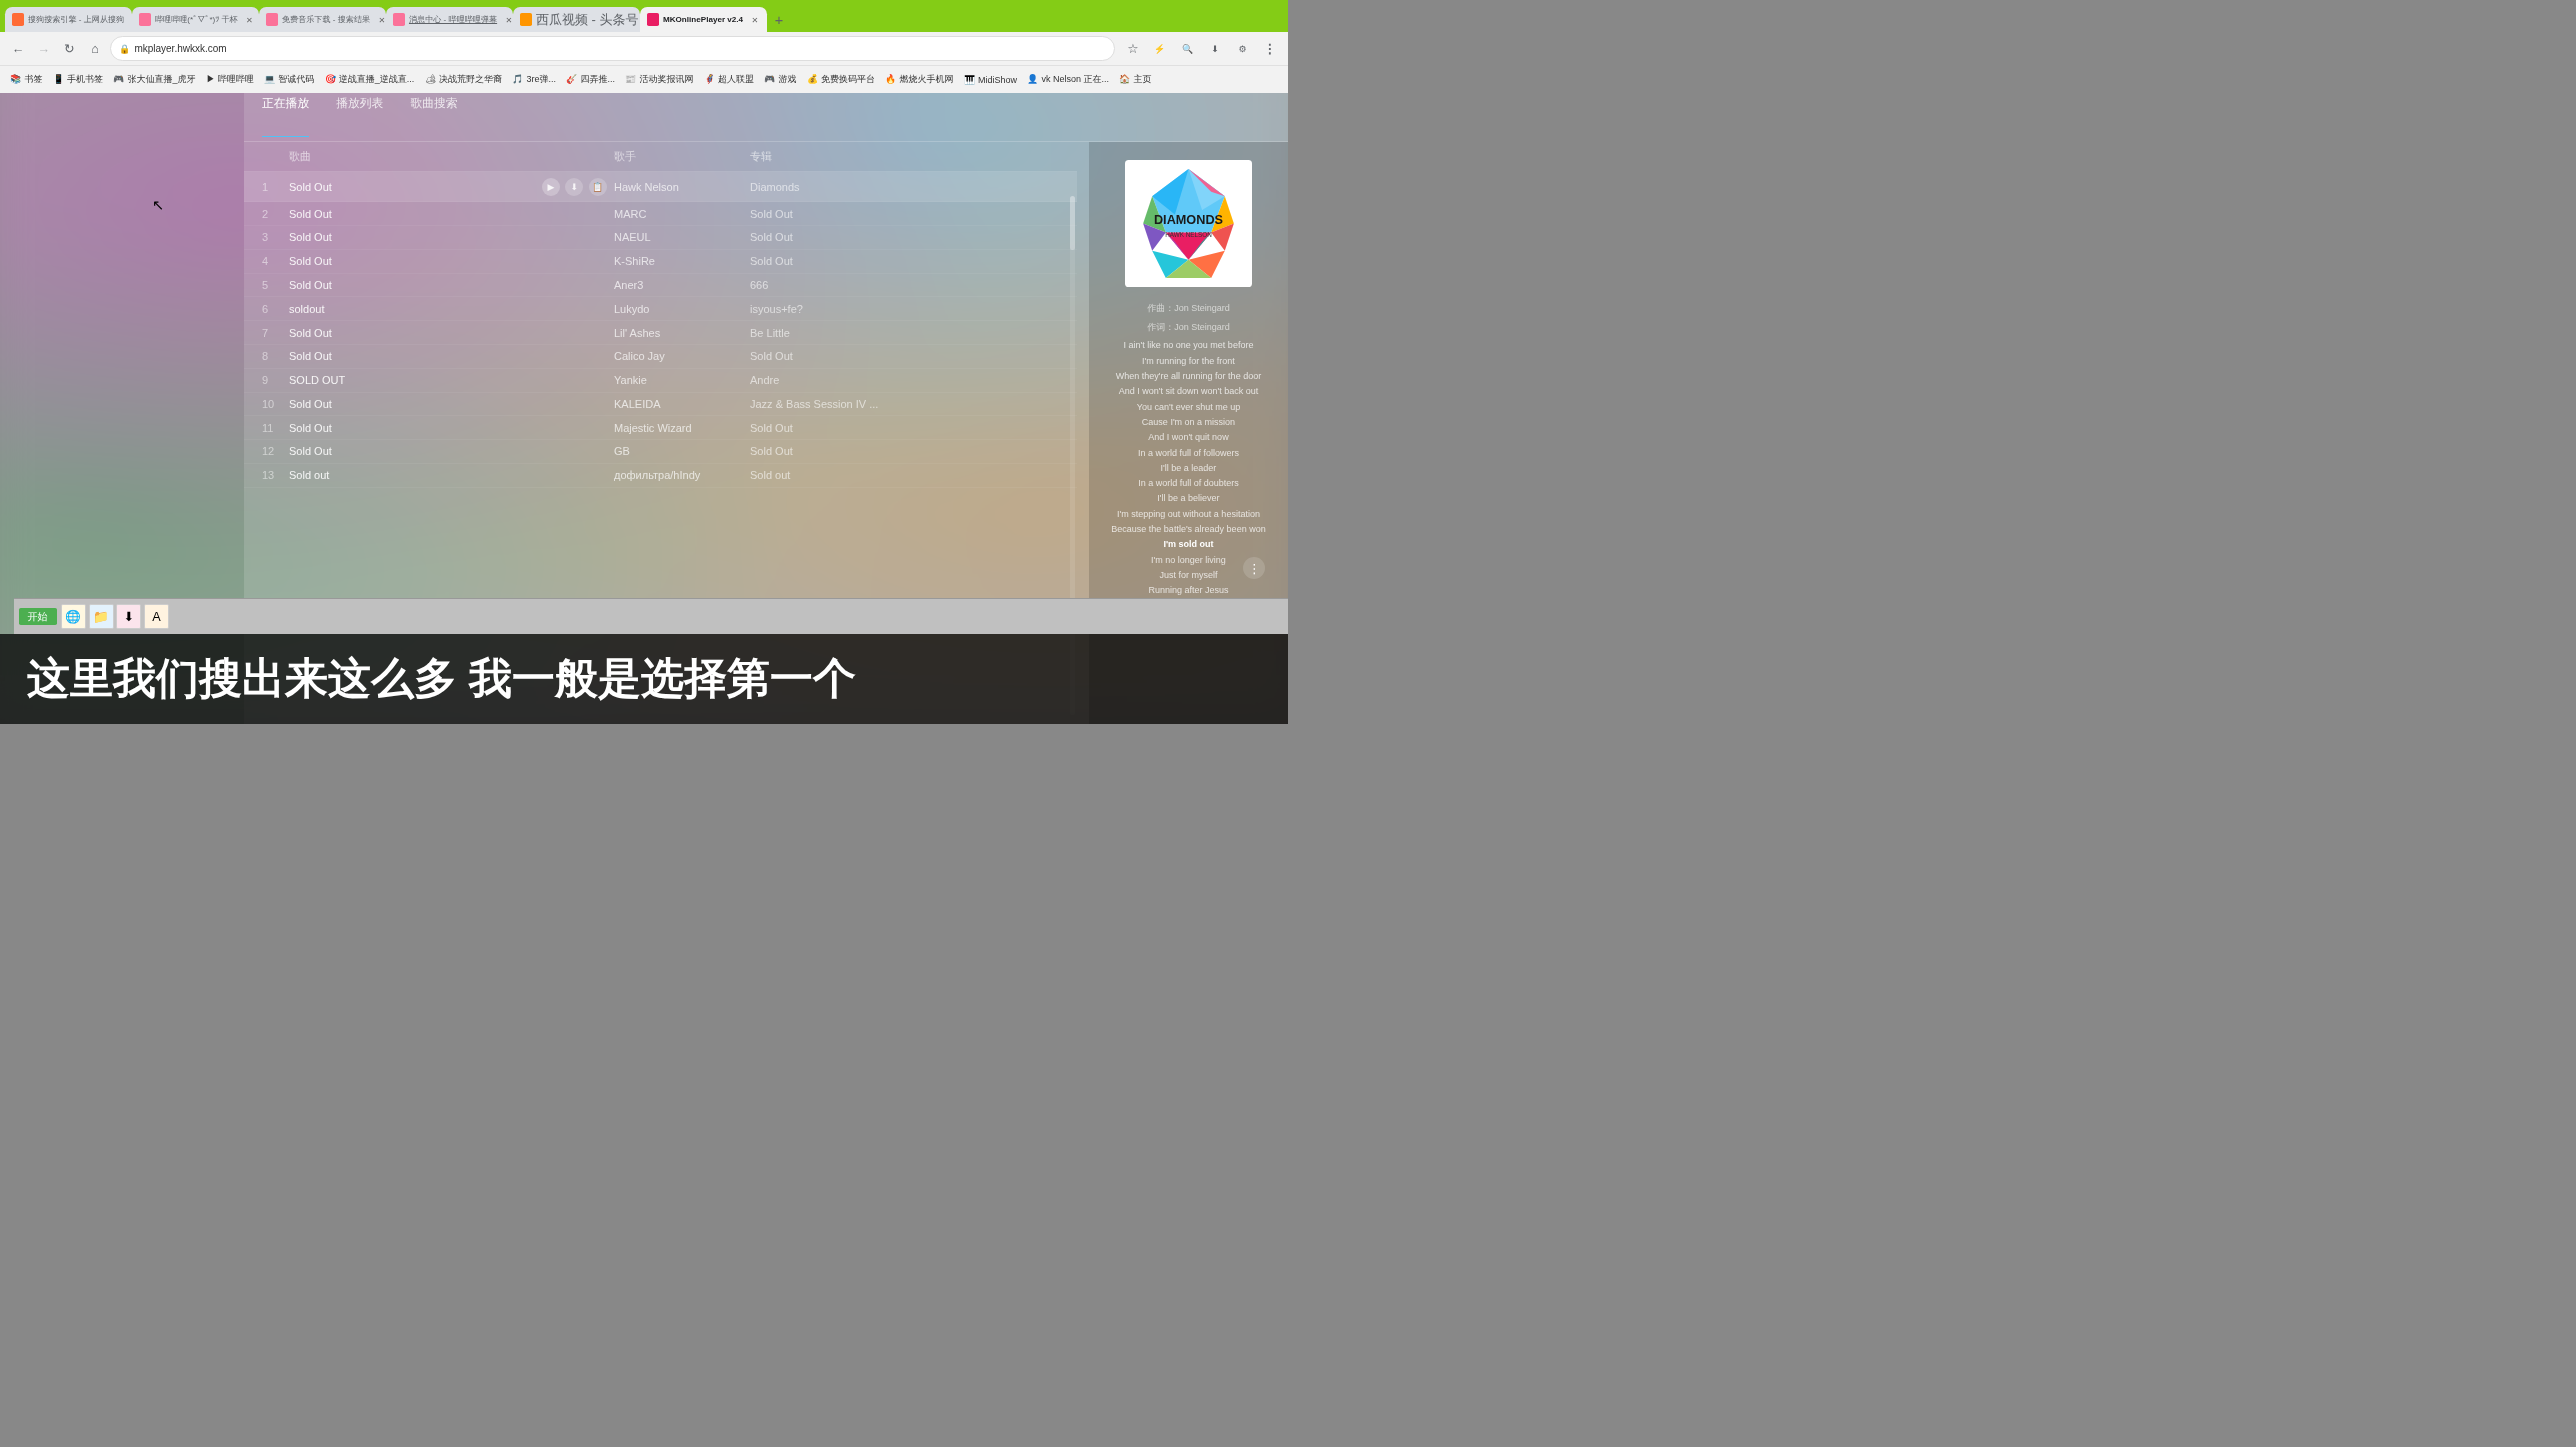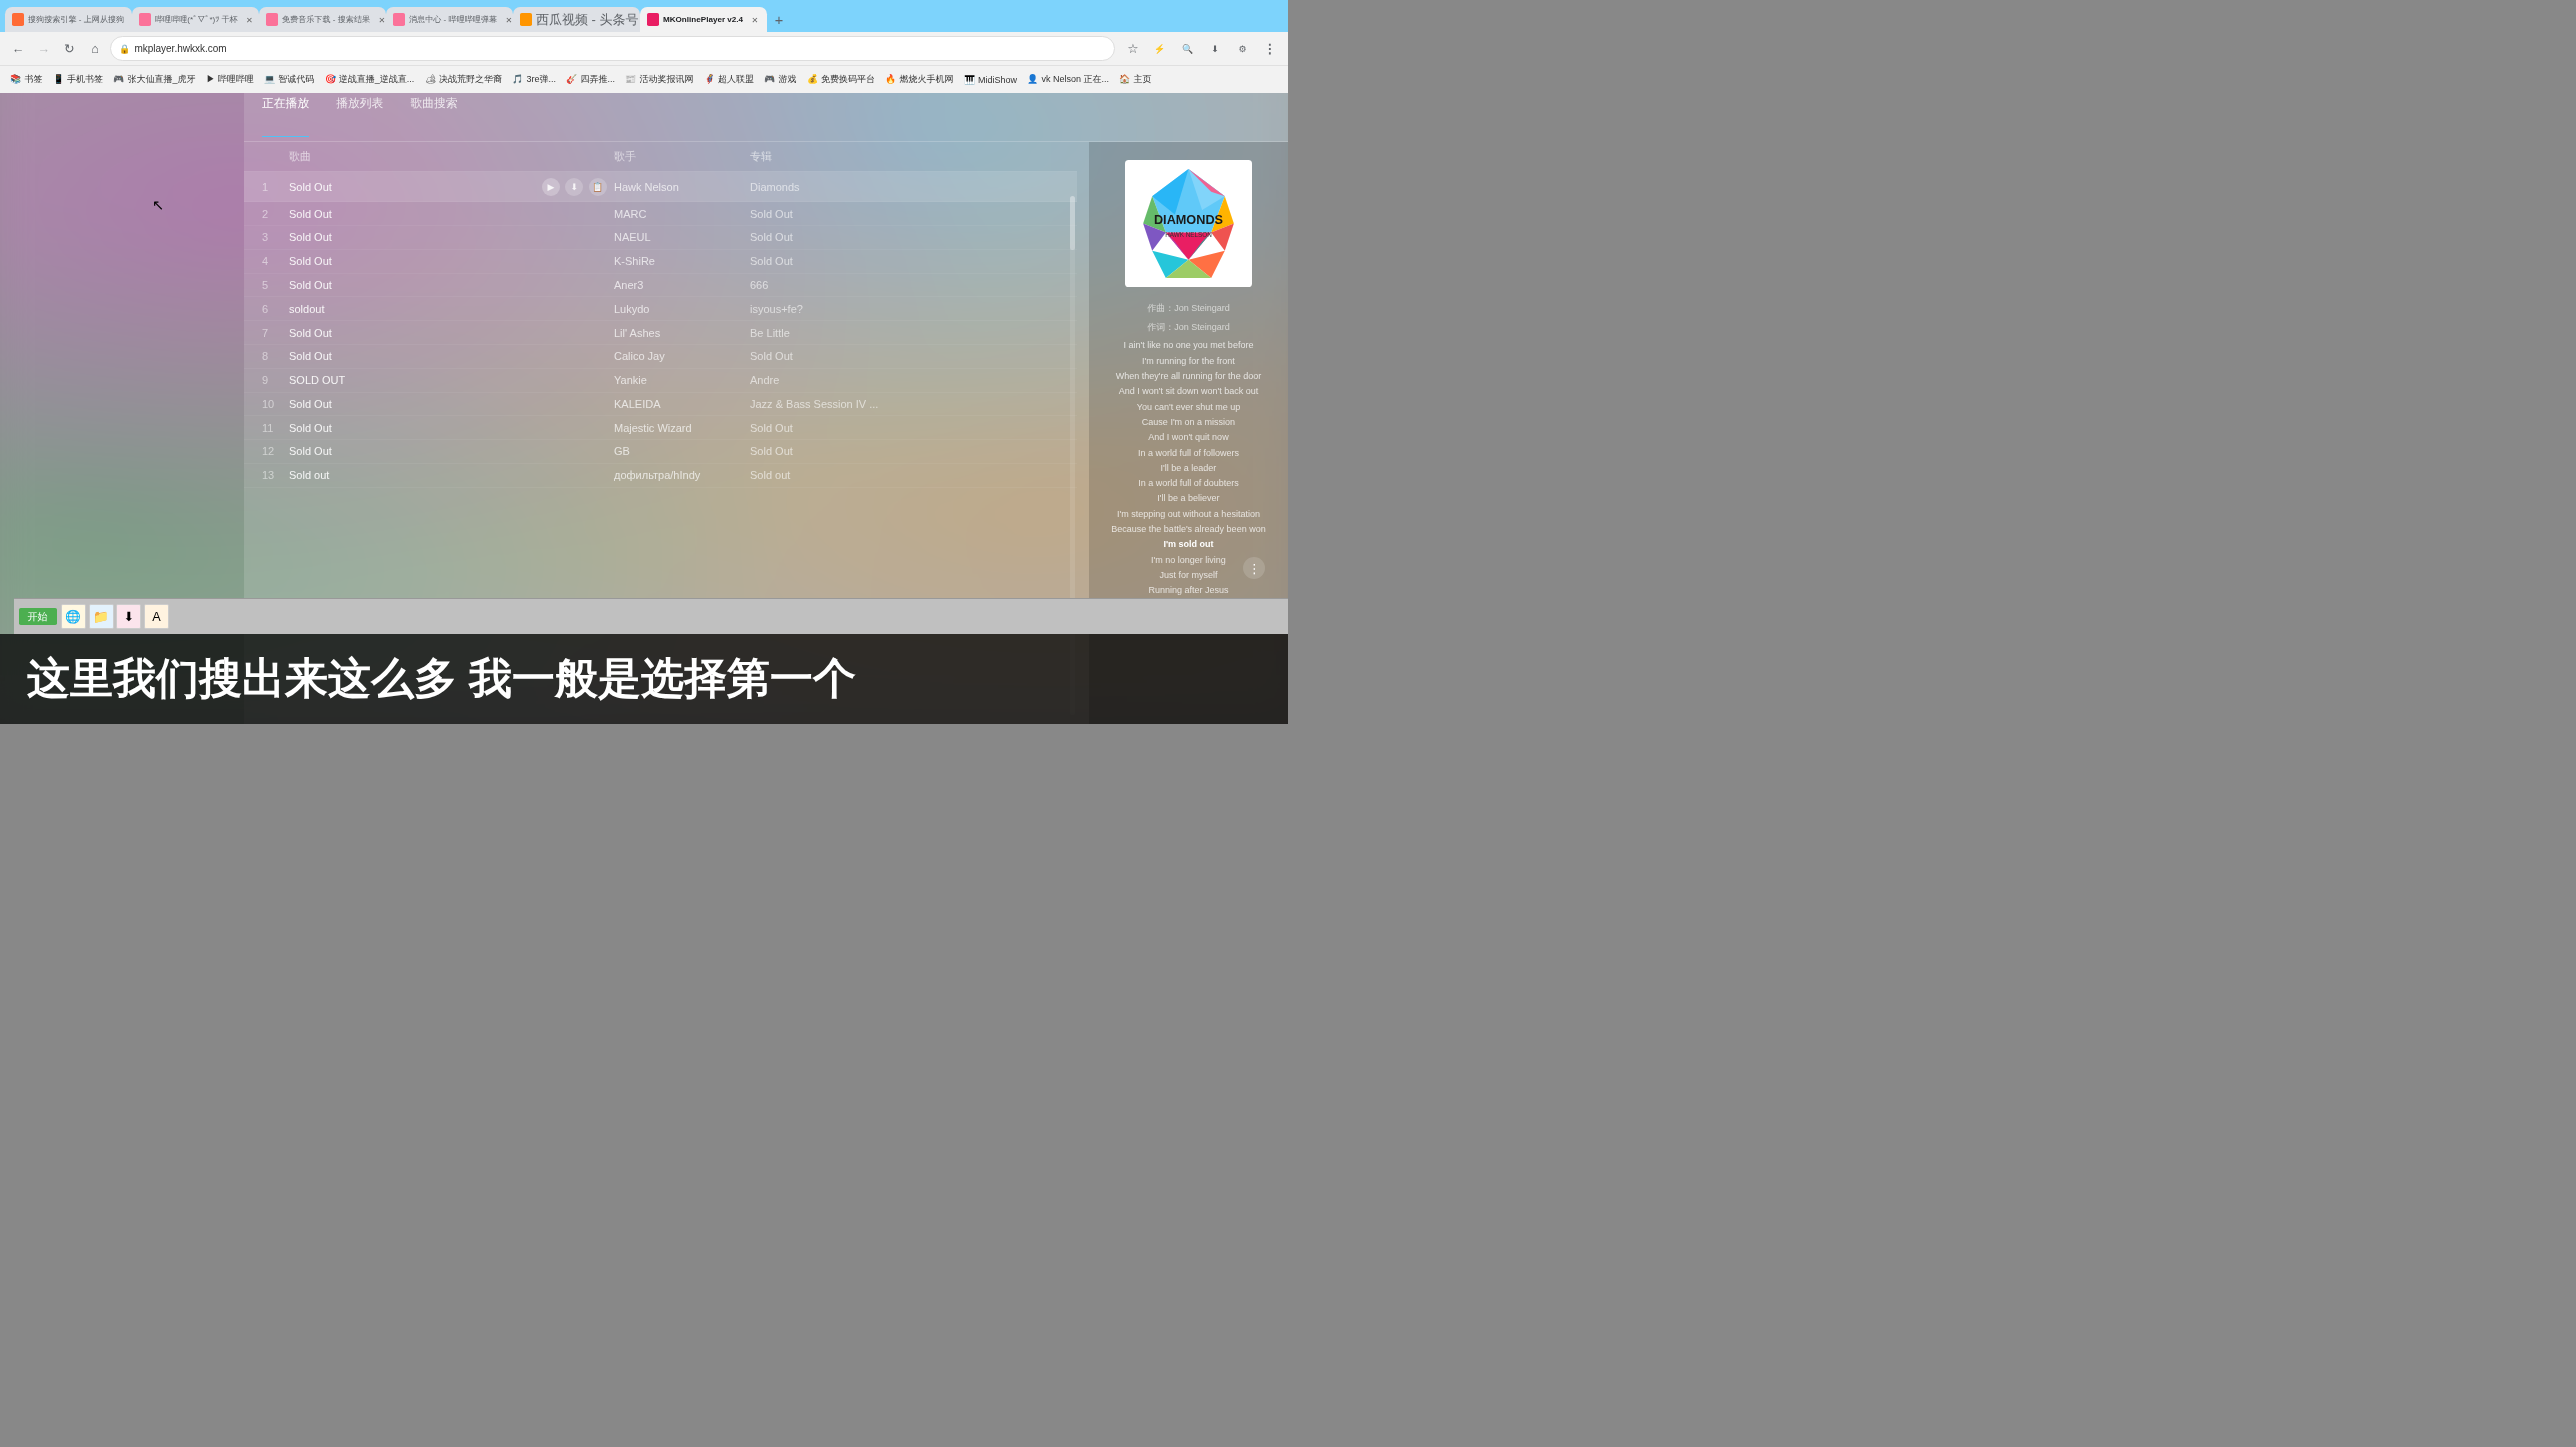--- a/index.html
+++ b/index.html
@@ -36,21 +36,21 @@
       right: 0;
       height: 82px;
       background: #f2f2f2;
       z-index: 100;
     }
 
     .tab-bar {
       display: flex;
       align-items: flex-end;
       height: 32px;
-      background: #7dd3fc;
+      background: #84cc16;
       padding: 0 4.5px;
       overflow: hidden;
     }
 
     .tab {
       display: flex;
       align-items: center;
       height: 25px;
       padding: 0 7.2px;
       border-radius: 7.2px 7.2px 0 0;
@@ -415,21 +415,21 @@
       <span style="font-size:8.1px;">哔哩哔哩(*ﾟ▽ﾟ*)ﾂ 干杯</span>
       <div class="tab-close">✕</div>
     </div>
     <div class="tab">
       <div class="tab-icon" style="background:#fb7299;"></div>
       <span style="font-size:8.1px;">免费音乐下载 - 搜索结果</span>
       <div class="tab-close">✕</div>
     </div>
     <div class="tab">
       <div class="tab-icon" style="background:#fb7299;"></div>
-      <span style="font-size:8.1px;">消息中心 - 哔哩哔哩弹幕</span>
+      <span style="font-size:8.1px;text-decoration:underline;">消息中心 - 哔哩哔哩弹幕</span>
       <div class="tab-close">✕</div>
     </div>
     <div class="tab">
       <div class="tab-icon" style="background:#ff9500;"></div>
       <span style="font-size:13px;">西瓜视频 - 头条号</span>
       <div class="tab-close">✕</div>
     </div>
     <div class="tab active" style="background:#f2f2f2;">
       <div class="tab-icon" style="background:#e91e63;"></div>
       <span style="font-size:8.1px; font-weight:bold;">MKOnlinePlayer v2.4</span>

